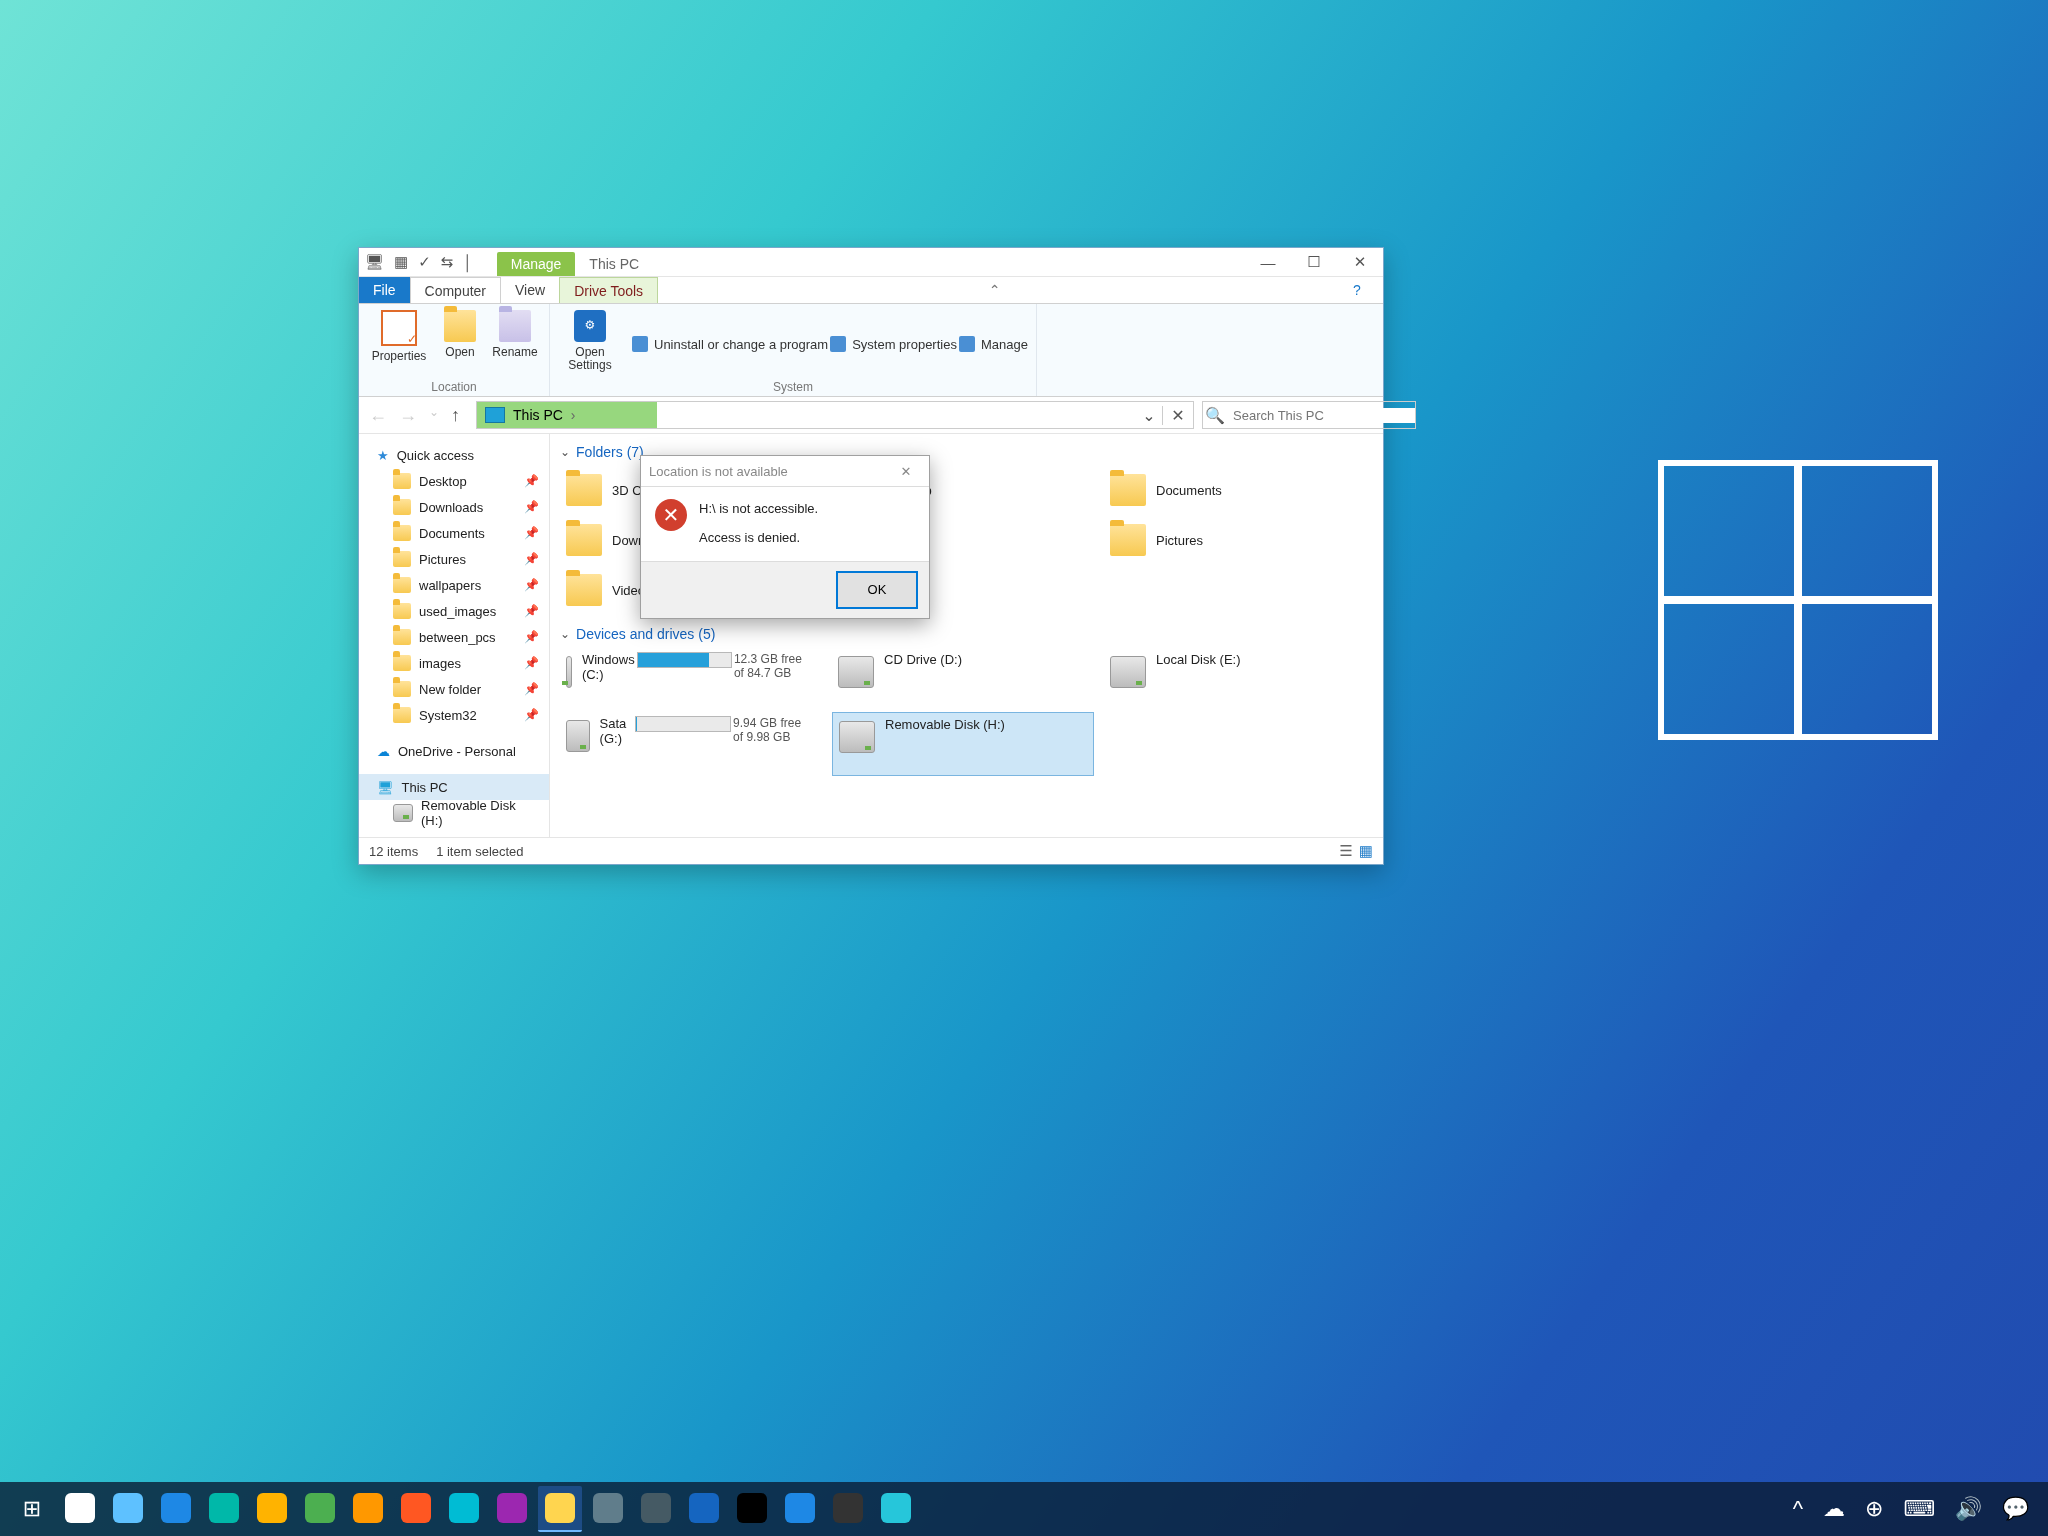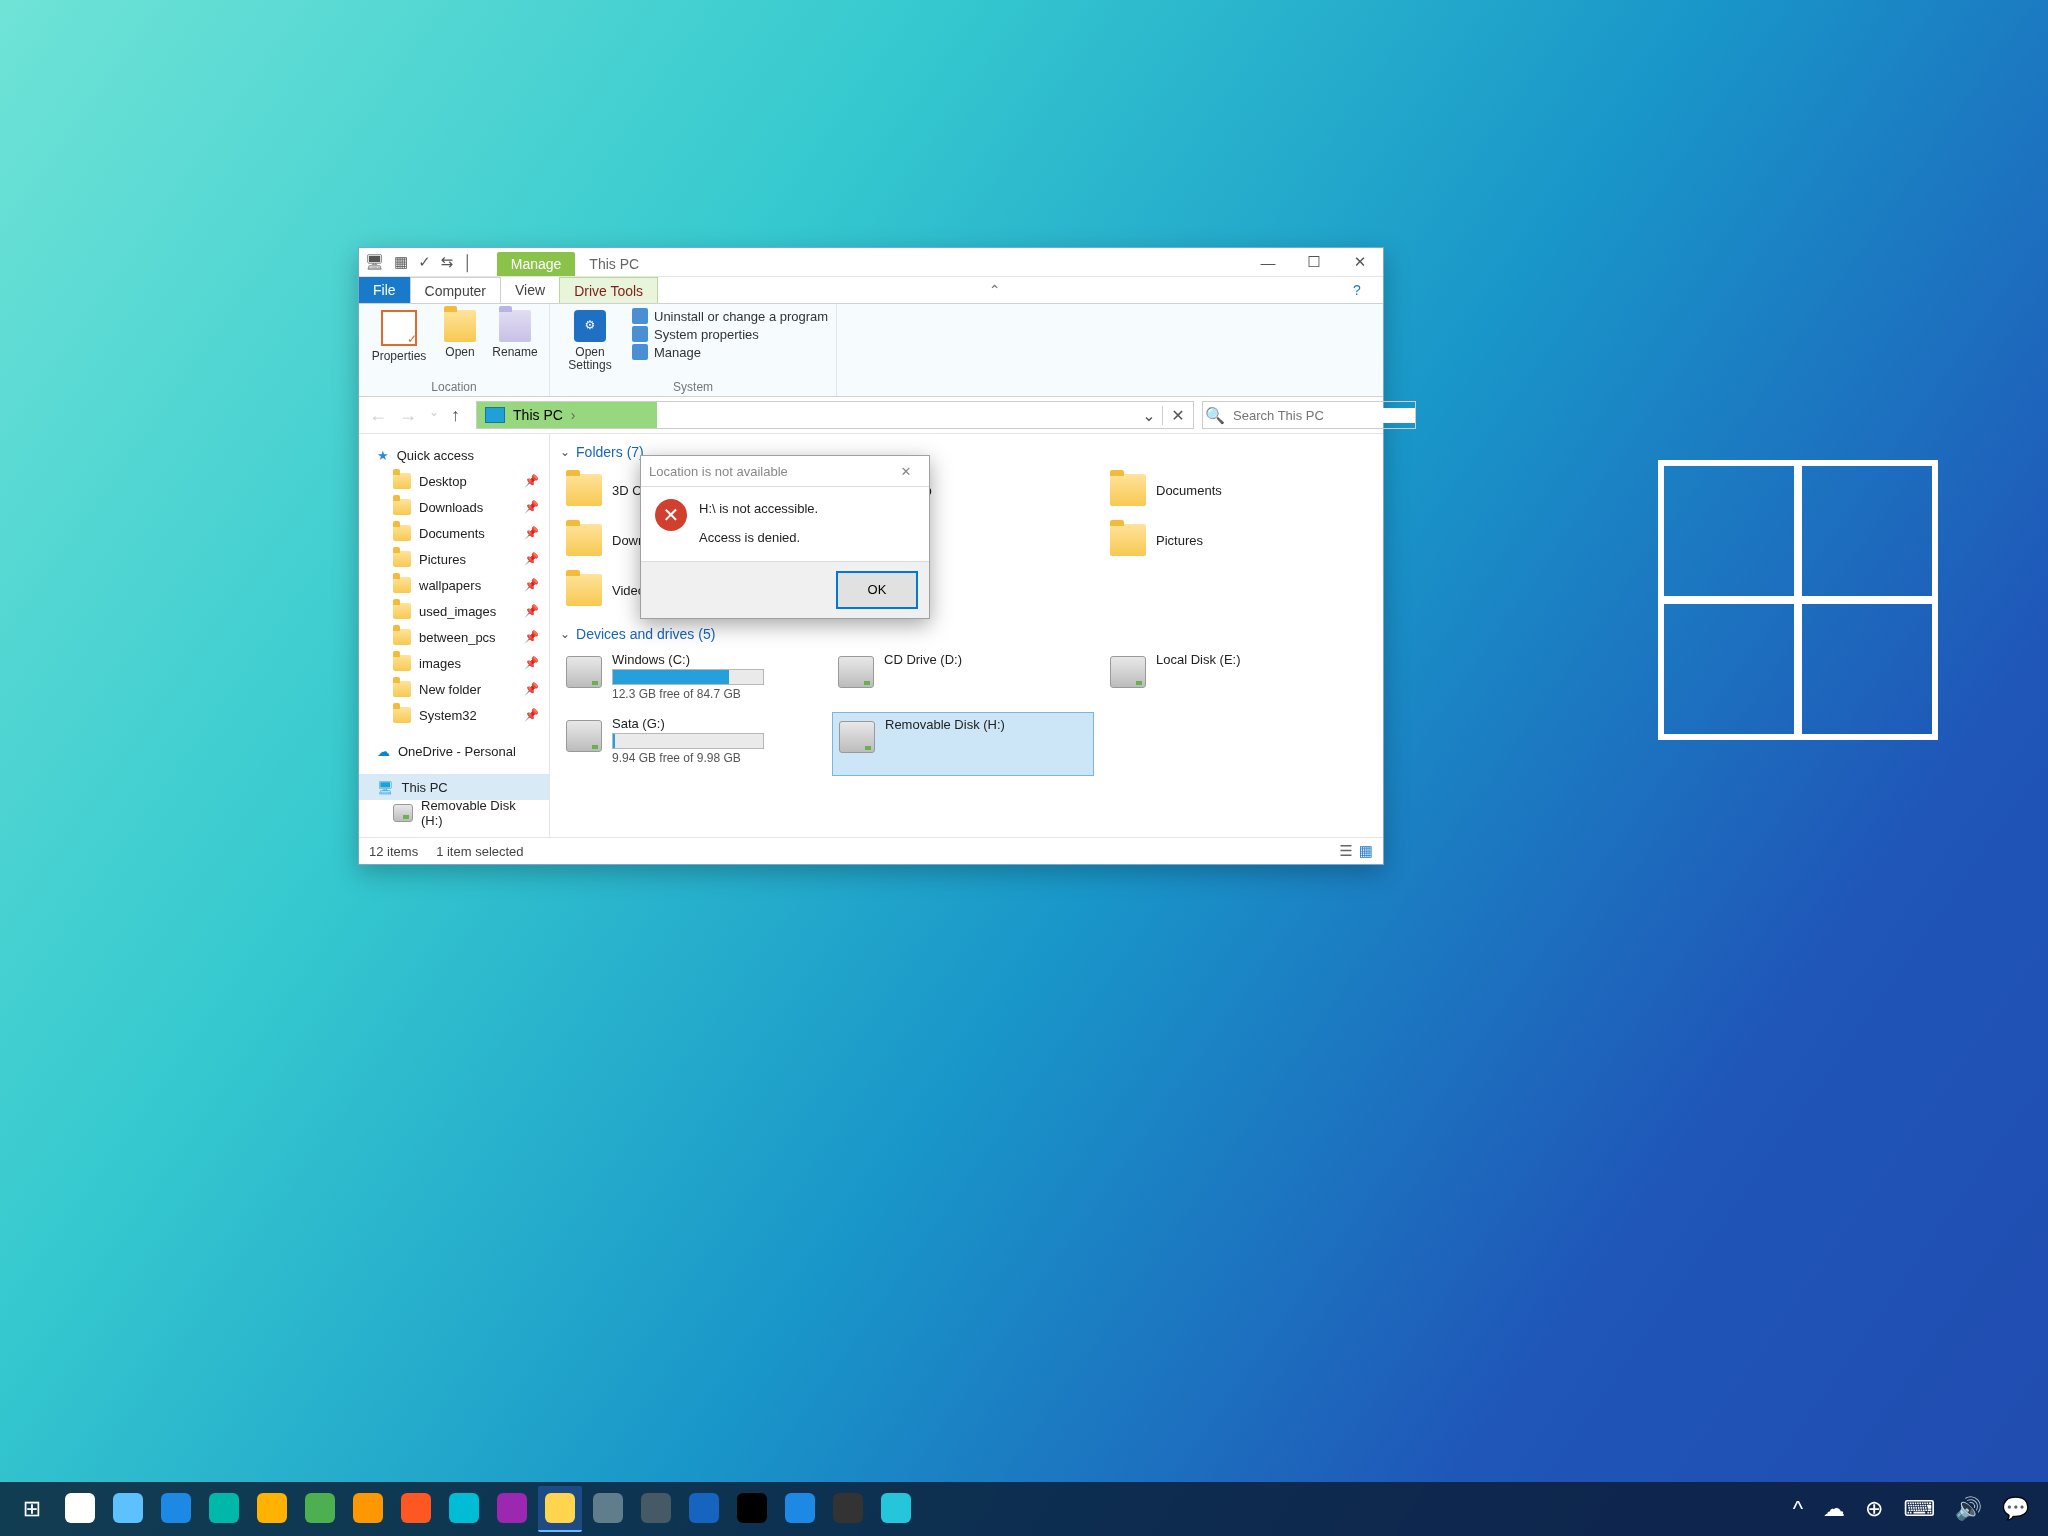--- a/index.html
+++ b/index.html
@@ -31,21 +31,21 @@
 .ribbon-tabs .file{background:#1979ca;color:#fff;}
 .ribbon-tabs .ctx{background:#e8f5da;color:#7f1d1d;border:1px solid #bcd69c;border-bottom:none;}
 .ribbon-tabs .help{margin-left:auto;width:24px;text-align:center;color:#1979ca;}
 
 .ribbon{height:92px;background:#f6fbfe;border-bottom:1px solid #d0d0d0;display:flex;}
 .rgroup{padding:4px 8px 2px;border-right:1px solid #e0e7ee;display:flex;flex-direction:column;align-items:center;}
 .rgroup .btns{display:flex;gap:6px;flex:1;}
 .rbtn{display:flex;flex-direction:column;align-items:center;justify-content:flex-start;width:64px;font-size:12px;color:#333;line-height:1.1;text-align:center;}
 .rbtn .ic{width:32px;height:32px;margin:2px 0 4px;}
 .rgroup .glabel{font-size:12px;color:#777;margin-top:auto;}
-.syslist{display:flex;flex-direction:column;gap:2px;font-size:13px;color:#333;padding-left:4px;}
+.syslist{display:flex;flex-direction:row;gap:2px;font-size:13px;color:#333;padding-left:4px;}
 .syslist div{display:flex;align-items:center;gap:6px;}
 .syslist .sic{width:16px;height:16px;background:#4a8fd4;border-radius:2px;}
 
 .navrow{height:36px;display:flex;align-items:center;border-bottom:1px solid #e5e5e5;}
 .navbtns{display:flex;gap:12px;padding:0 10px;color:#999;font-size:18px;}
 .addr{flex:0 0 716px;height:26px;border:1px solid #ccc;display:flex;align-items:center;margin-left:6px;position:relative;}
 .addr .hi{position:absolute;left:0;top:0;bottom:0;width:180px;background:#97d77e;}
 .addr .crumb{position:relative;display:flex;align-items:center;gap:8px;padding:0 8px;font-size:14px;}
 .addr .pcic{width:18px;height:14px;background:#1fa1d8;border:1px solid #1577a0;}
 .addr .dd{margin-left:auto;width:26px;text-align:center;color:#555;position:relative;}
@@ -66,21 +66,21 @@
 .content{flex:1;overflow:auto;padding:4px 0 0 10px;}
 .section-hdr{color:#1565c0;font-size:14px;padding:6px 0;display:flex;align-items:center;gap:6px;}
 .section-hdr .chev{font-size:12px;color:#555;}
 .fgrid{display:grid;grid-template-columns:repeat(3,260px);gap:2px 12px;}
 .fitem{display:flex;align-items:center;gap:10px;height:44px;padding:2px 6px;}
 .fitem .fic{width:36px;height:32px;}
 .fitem .lbl{font-size:13px;color:#222;}
 .drive{display:flex;align-items:flex-start;gap:10px;height:54px;padding:4px 6px;width:248px;}
 .drive.sel{background:#cde6f7;border:1px solid #7ab5e0;}
 .drive .dic{width:34px;height:30px;margin-top:4px;}
-.drive .dinfo{display:flex;flex-direction:column;gap:2px;justify-content:space-between;}
+.drive .dinfo{display:flex;flex-direction:row;gap:2px;justify-content:space-between;}
 .drive .dname{font-size:13px;color:#222;}
 .drive .bar{width:150px;height:14px;border:1px solid #b8b8b8;background:#eaeaea;position:relative;}
 .drive .bar .fill{position:absolute;left:0;top:0;bottom:0;background:#26a0da;}
 .drive .free{font-size:12px;color:#555;}
 
 .status{height:26px;border-top:1px solid #e5e5e5;display:flex;align-items:center;font-size:13px;color:#444;padding:0 10px;gap:18px;}
 .status .views{margin-left:auto;display:flex;gap:6px;font-size:15px;color:#666;}
 
 
 .folder-ic{background:linear-gradient(#ffe39a,#f7c951);border-radius:2px;position:relative;}

